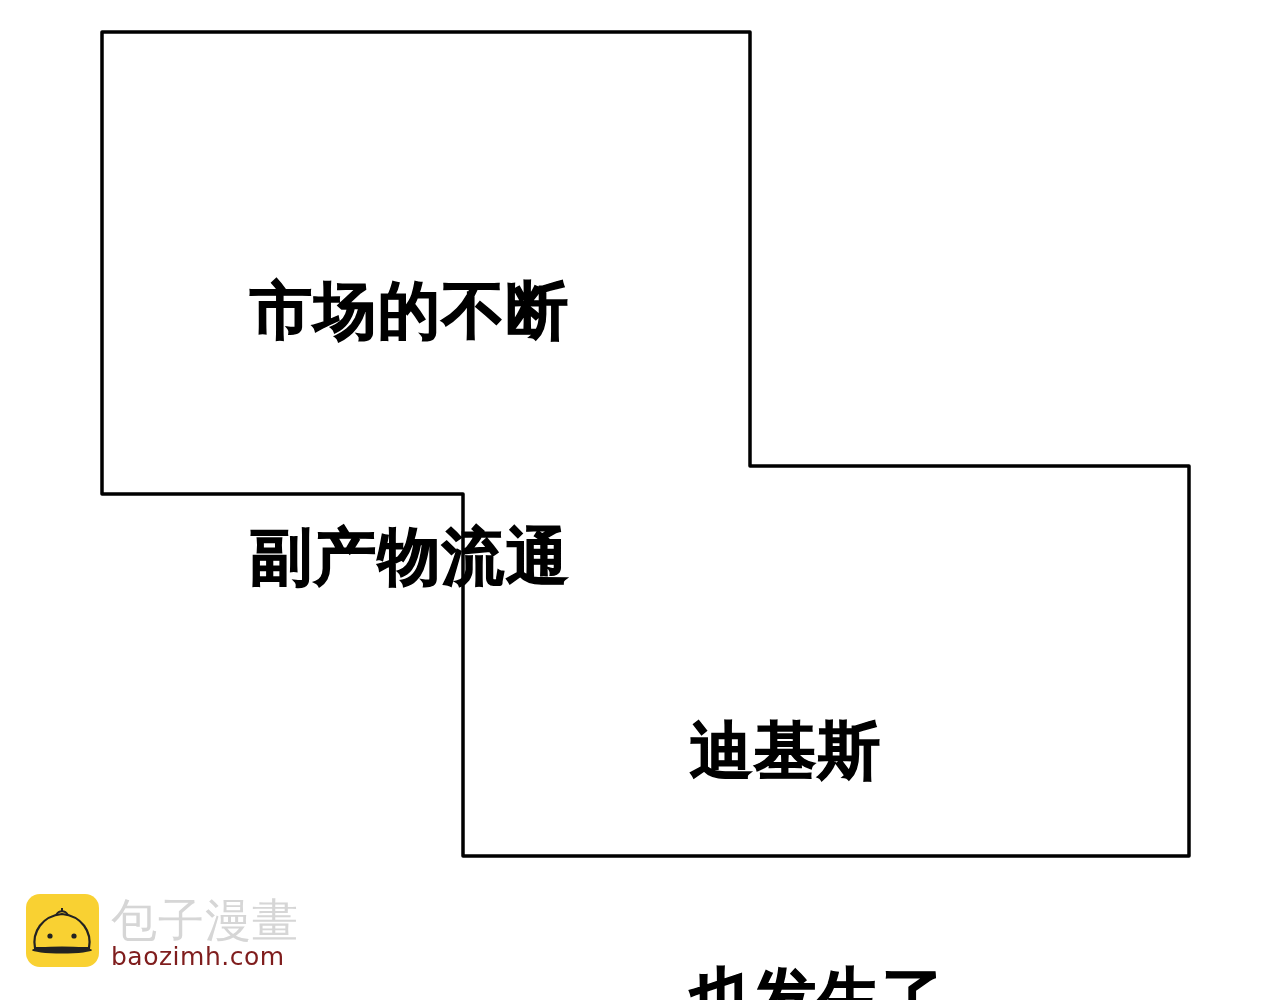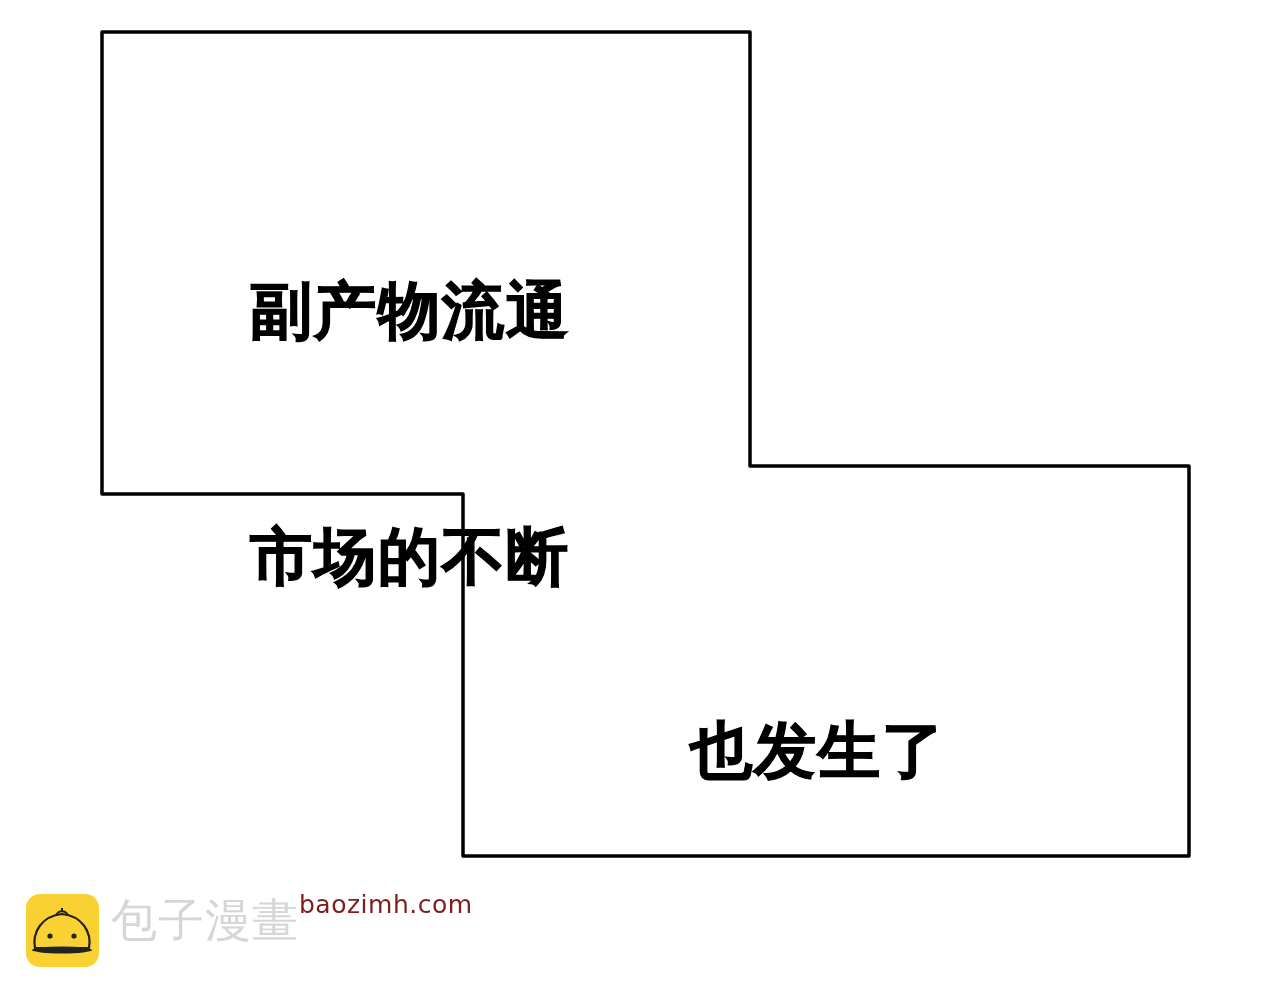--- a/index.html
+++ b/index.html
@@ -18,44 +18,45 @@
     }
     .caption-top { left: 250px; top: 106px; }
     .caption-bottom { left: 690px; top: 546px; }
     .caption .line { display: block; }
 
     .watermark { position: absolute; left: 26px; top: 894px; display: flex; align-items: flex-start; }
     .wm-logo {
       width: 73px; height: 73px; border-radius: 14px; background: #f9d132;
       position: relative; overflow: hidden;
     }
-    .wm-text { margin-left: 12px; display: flex; flex-direction: row; }
+    .wm-text { margin-left: 12px; display: flex; flex-direction: column; }
     .wm-cn {
       font-family: "DejaVu Sans", sans-serif; font-size: 46px; line-height: 52px;
       color: #d6d6d6; letter-spacing: 1px;
     }
     .wm-url {
       font-family: "DejaVu Sans", sans-serif; font-size: 25px; line-height: 26px;
       color: #7f1d1d; margin-top: -2px; letter-spacing: 0.5px;
     }
   </style>
 </head>
 <body>
 
 <svg class="panel-outline" width="1280" height="1000" viewBox="0 0 1280 1000">
   <path d="M102 32 H750 V466 H1189 V856 H463 V494 H102 Z" fill="#ffffff" stroke="#000000" stroke-width="3.5" stroke-linejoin="round"></path>
 </svg>
 
 <div class="caption caption-top">
+  <span class="line">市场的不断</span>
   <span class="line">副产物流通</span>
-  <span class="line">市场的不断</span>
   
 </div>
 
 <div class="caption caption-bottom">
+  <span class="line">迪基斯</span>
   <span class="line">也发生了</span>
   
 </div>
 
 <div class="watermark">
   <div class="wm-logo">
     <svg width="73" height="73" viewBox="0 0 73 73">
       <path d="M9 54 C6 38 16 22 36 20 C56 22 66 38 63 54 Z" fill="#f9d132" stroke="#222" stroke-width="2.2"></path>
       <path d="M30 21 C33 16 39 16 42 21" fill="none" stroke="#222" stroke-width="2"></path>
       <path d="M36 18 L36 14" stroke="#222" stroke-width="2"></path>

